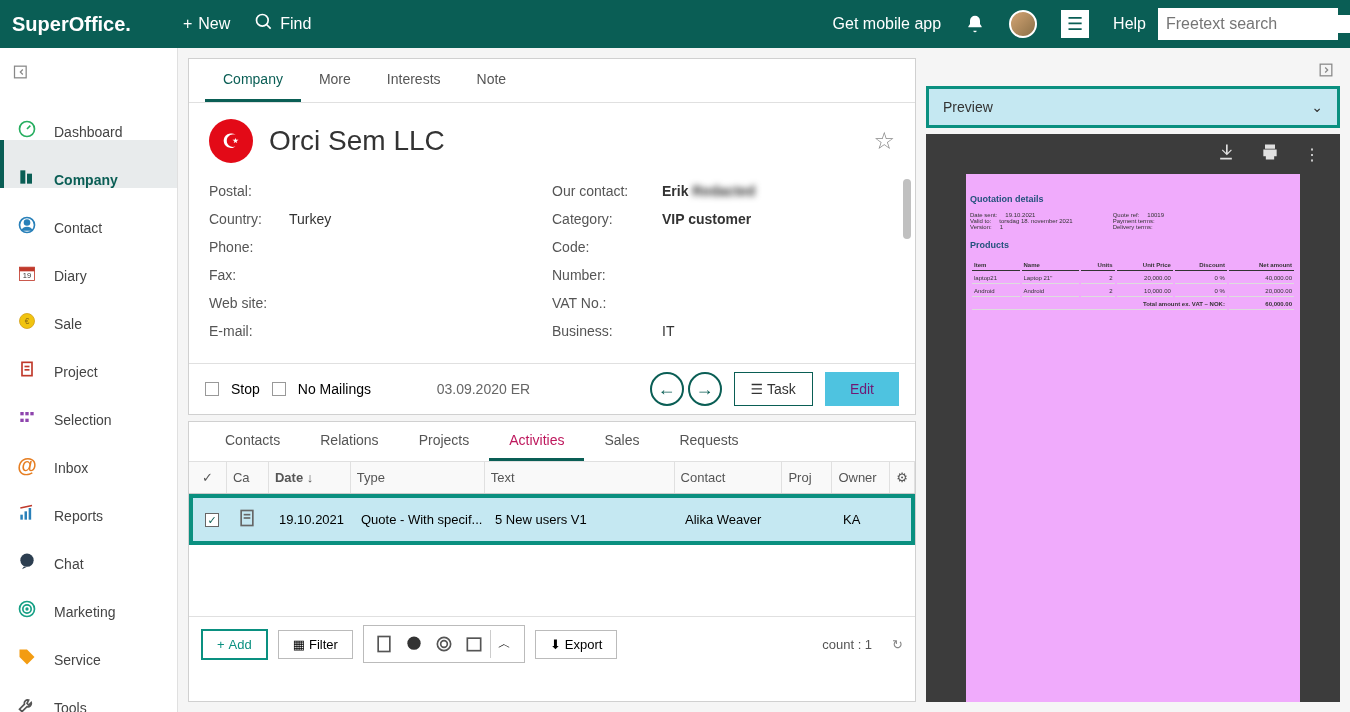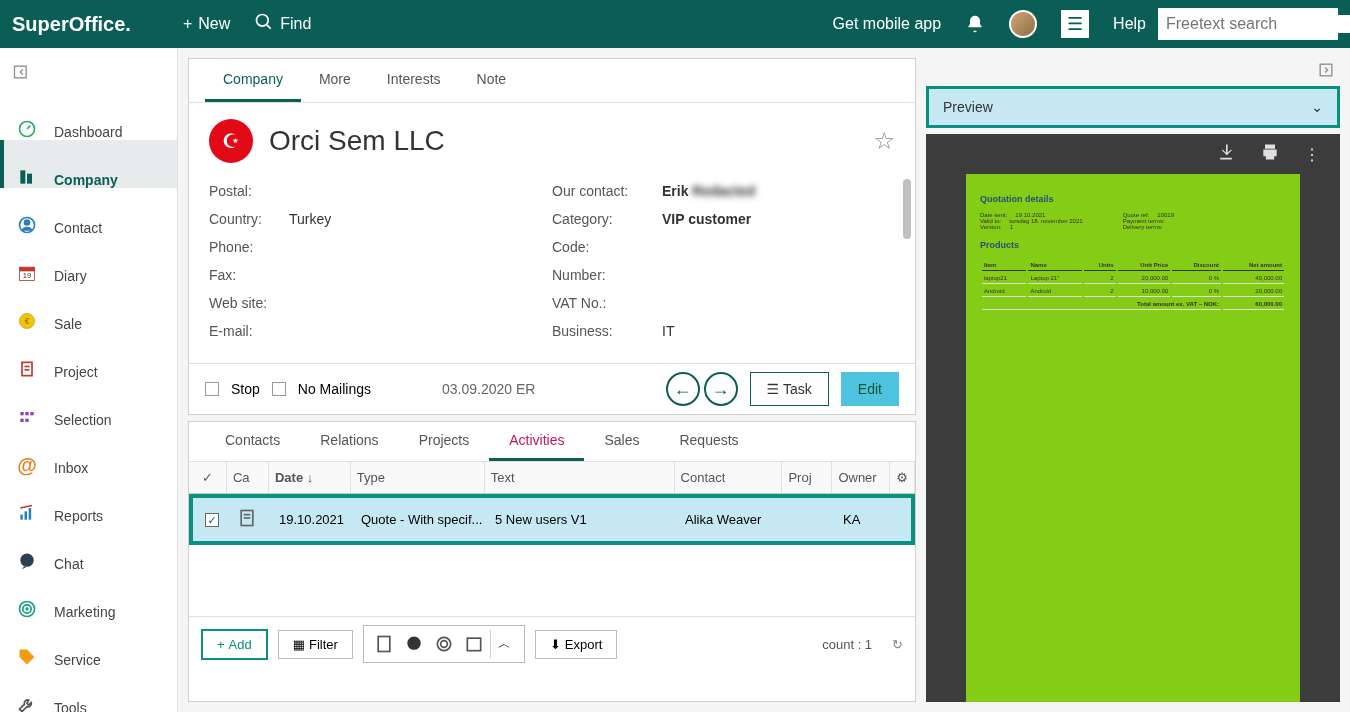--- a/index.html
+++ b/index.html
@@ -35,41 +35,41 @@
 .detail-value{flex:1}
 .link{color:#0066cc}
 .bold{font-weight:700}
 .scroll-ind{position:absolute;right:4px;top:0;width:8px;height:60px;background:#c0c0c0;border-radius:4px}
 .card-footer{display:flex;align-items:center;padding:8px 16px;border-top:1px solid #e0e0e0;gap:12px;font-size:14px}
 .cb{width:14px;height:14px;border:1px solid #999}
 .nav-arrows{display:flex;gap:4px;margin-left:auto}
 .circ-btn{width:34px;height:34px;border:2px solid #0a5e55;border-radius:50%;display:flex;align-items:center;justify-content:center;color:#0a5e55;background:#fff;cursor:pointer;font-size:18px}
 .btn{padding:8px 16px;border:1px solid #0a5e55;cursor:pointer;font-size:14px;display:flex;align-items:center;gap:4px}
 .btn-task{background:#fff;color:#333}
-.btn-edit{background:#4ec3e0;color:#14532d;border-color:#4ec3e0;padding:8px 16px}
+.btn-edit{background:#4ec3e0;color:#701a75;border-color:#4ec3e0;padding:8px 24px}
 .sub-tabs{display:flex;border-bottom:1px solid #e0e0e0;padding:0 16px}
 .sub-tab{padding:10px 20px;cursor:pointer;color:#555;font-size:14px}
 .sub-tab.active{border-bottom:3px solid #0a5e55;color:#be185d;font-weight:500}
 .grid-header{display:flex;border-bottom:1px solid #ccc;font-size:13px;color:#555;background:#f9f9f9}
 .gh-cell{padding:8px 6px;border-right:1px solid #e0e0e0}
 .gh-cell.sortable{font-weight:600;}
 .grid-row{display:flex;font-size:13px;padding:6px 0;align-items:center;background:#c5e8f2;border:2px solid #0a9080;outline:2px solid #0a9080;margin:2px}
 .gr-cell{padding:4px 6px}
 .grid-body{height:122px;overflow:hidden;position:relative}
 .grid-footer{display:flex;align-items:center;padding:8px 12px;border-top:1px solid #e0e0e0;gap:10px;font-size:13px}
 .tool-btn{padding:6px 14px;border:1px solid #bbb;background:#fff;cursor:pointer;display:flex;align-items:center;gap:4px;font-size:13px}
 .tool-btn.primary{border:2px solid #0a9080;color:#0a9080}
 .icon-row{display:flex;gap:2px}
 .icon-btn{width:28px;height:28px;display:flex;align-items:center;justify-content:center;cursor:pointer}
 .right-panel{width:414px;display:flex;flex-direction:column}
 .preview-header{background:#c5e8f2;border:3px solid #0a9080;padding:10px 14px;display:flex;align-items:center;justify-content:space-between;color:#333;font-size:14px;margin-bottom:6px}
 .preview-body{flex:1;background:#3c3c3c;display:flex;flex-direction:column}
 .pdf-toolbar{height:40px;display:flex;align-items:center;justify-content:flex-end;gap:24px;padding:0 20px;color:#e0e0e0}
 .pdf-page{flex:1;background:#3c3c3c;padding:0 40px;overflow:hidden}
-.pdf-doc{background:#84cc16;height:100%;padding:20px 14px;font-size:7px;color:#333}
+.pdf-doc{background:#f0abfc;height:100%;padding:20px 4px;font-size:7px;color:#333}
 .pdf-h{color:#23527c;font-size:9px;margin-bottom:8px;font-weight:600}
 .pdf-meta{display:flex;gap:40px;margin-bottom:10px}
 .pdf-meta-col div{display:flex;gap:8px;font-size:6px}
 .pdf-table{width:100%;font-size:6px}
 .pdf-table th{border-bottom:1px solid #333;text-align:left;padding:2px}
 .pdf-table td{padding:2px;border-bottom:1px solid #ddd}
 .pdf-total{border-top:2px solid #333;font-weight:bold}
 .blur{filter:blur(3px)}
 svg{width:20px;height:20px}
 </style>

